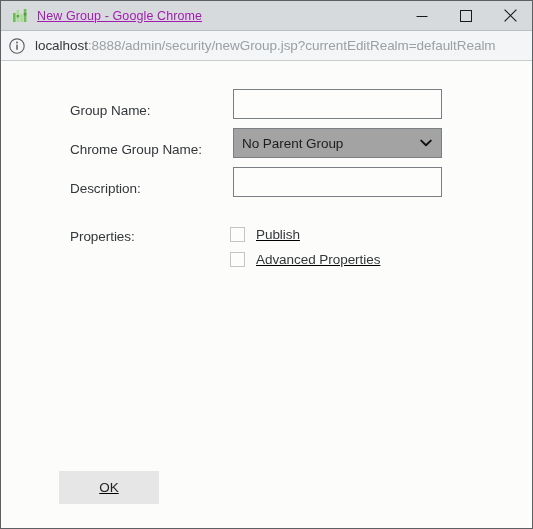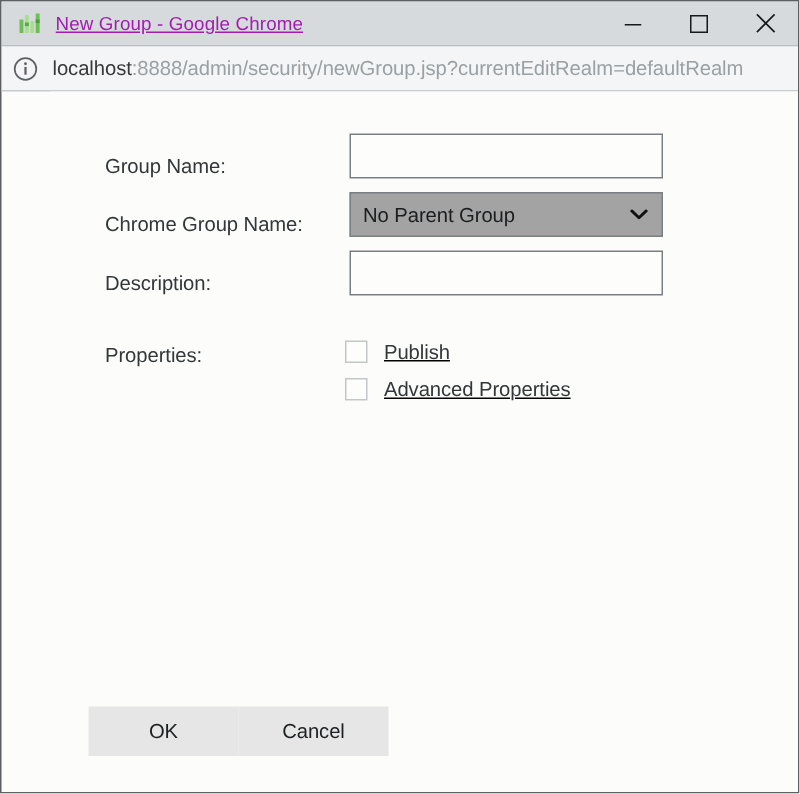--- a/index.html
+++ b/index.html
@@ -208,21 +208,22 @@
     letter-spacing: -0.05px;
     cursor: default;
   }
 
   
   .buttons {
     position: absolute;
     left: 25px;
     bottom: 24px;
     display: flex;
-    gap: 0;
+    gap: 16px;
+    text-decoration: underline;
   }
   .btn {
     width: 100px;
     height: 33px;
     background: #e6e6e6;
     border: none;
     font-family: "Liberation Sans", sans-serif;
     font-size: 13.5px;
     color: #1e2123;
     cursor: pointer;
@@ -320,17 +321,16 @@
 
       <div class="checkrow" style="top:191px;">
         <span class="checkbox"></span>
         <span class="checkrow-label">Advanced Properties</span>
       </div>
 
     </div>
 
     <div class="buttons">
       <button class="btn">OK</button>
-      <button class="btn">Cancel</button>
     </div>
   </div>
 
 </div>
 
 </body></html>

